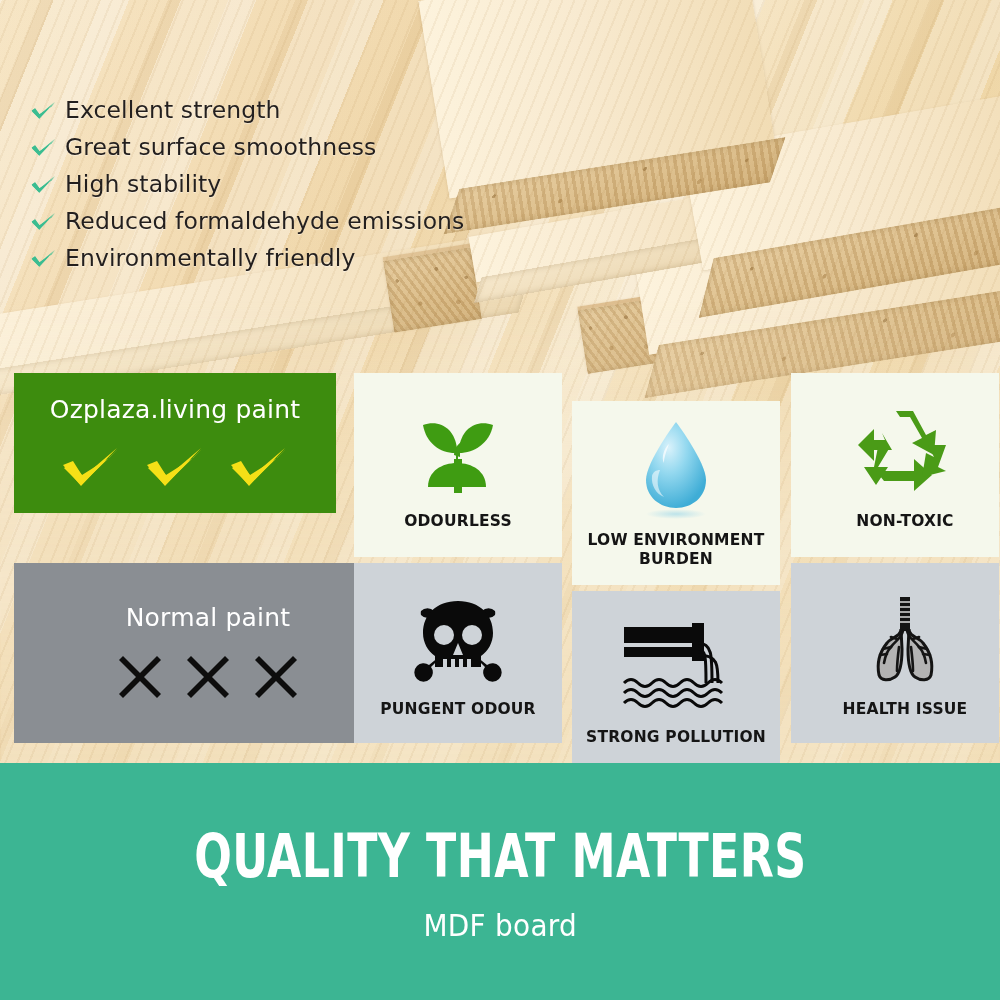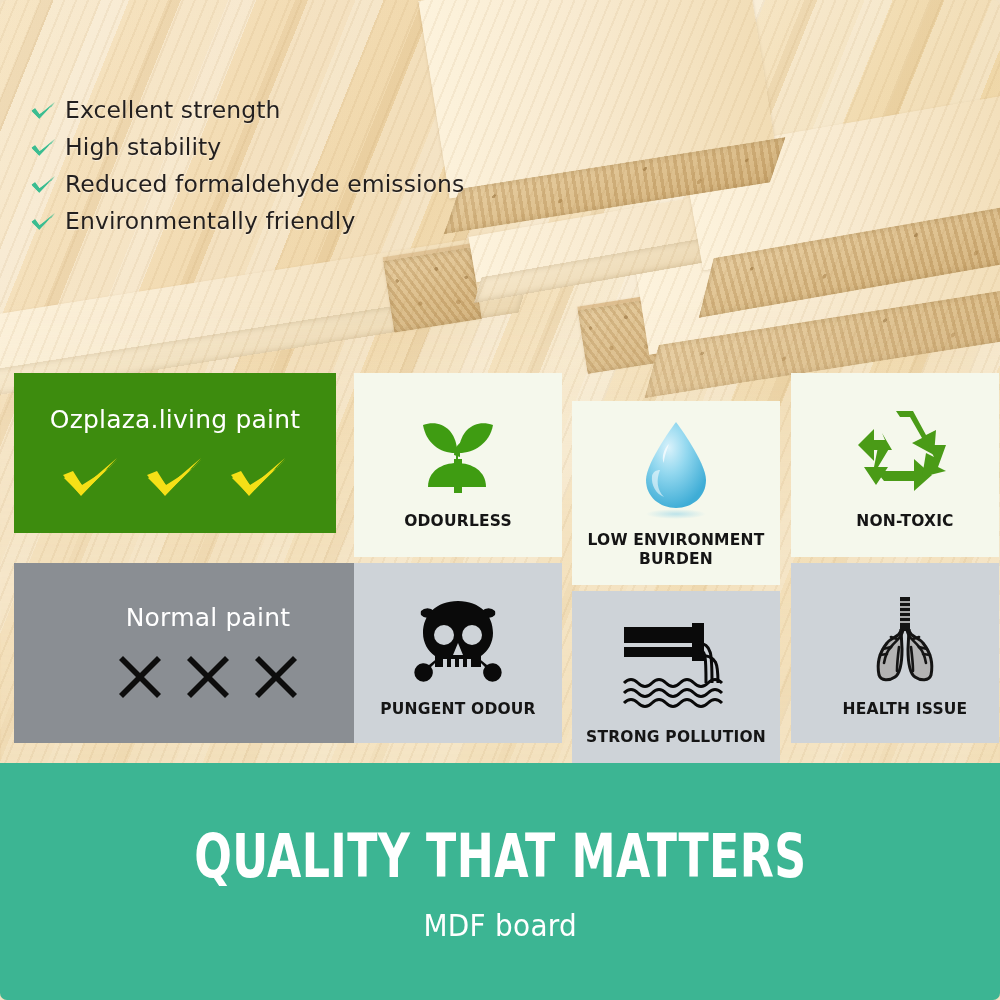--- a/index.html
+++ b/index.html
@@ -1,21 +1,21 @@
 <!DOCTYPE html>
 <html><head>
 <meta charset="utf-8">
 <style>
   html,body{margin:0;padding:0;}
   body{
     width:1000px;height:1000px;overflow:hidden;
     font-family:"DejaVu Sans", sans-serif;
     background:#f2e2c4;
   }
-  .stage{position:relative;width:1000px;height:1000px;overflow:hidden;border-radius:7px;}
+  .stage{position:relative;width:1000px;height:1000px;overflow:hidden;}
 
   
   .wood-bg{position:absolute;inset:0;overflow:hidden;
     background:
       linear-gradient(118deg,#f7e7c8 0%,#f3ddb6 18%,#efd6a8 34%,#f6e6c6 50%,#eed5a4 66%,#f4e1bd 82%,#ecd09c 100%);
   }
   
   .wood-bg:before{content:"";position:absolute;inset:-20%;
     background:repeating-linear-gradient(112deg,
       rgba(255,255,255,.32) 0px, rgba(255,255,255,.32) 26px,
@@ -87,21 +87,21 @@
     font-size:23.5px;line-height:1;color:#231f1e;letter-spacing:.1px;
     white-space:nowrap;text-shadow:0 1px 1px rgba(255,255,255,.45);}
 
   
   .grid{position:absolute;left:14px;top:373px;width:971px;height:370px;}
 
   .cmp{position:absolute;box-sizing:border-box;
     display:flex;flex-direction:column;align-items:center;justify-content:center;}
 
   
-  .panel-good{left:0;top:0;width:322px;height:160px;background:#3d8c0e;}
+  .panel-good{left:0;top:0;width:322px;height:140px;background:#3d8c0e;}
   .panel-bad {left:0;top:190px;width:388px;height:180px;background:#8a8e93;}
   .panel-title{font-size:25px;color:#ffffff;font-family:"DejaVu Sans", sans-serif;
     letter-spacing:.2px;margin-bottom:22px;}
   .marks{display:flex;gap:22px;align-items:center;justify-content:center;}
 
   
   .card{background:#f5f8ec;}
   .card.bad{background:#ced3d8;}
   .c1{left:340px;}
   .c2{left:558px;margin-top:28px;}
@@ -166,20 +166,29 @@
     <div class="bullet">
       <span class="ck">
         <svg width="27" height="22" viewBox="0 0 27 22">
             <path d="M2 11.5 L9.2 18.5 L25 2.2 L21.4 6.8 L9.4 14.2 L4.6 8.6 Z" fill="#3bbd91"></path>
             <path d="M1.6 10.4 L9.3 18.8 L24.8 2.0 L9.6 14.6 L5.2 8.2 Z" fill="#3bbd91"></path>
           </svg>
       </span>
       <span class="btxt">Excellent strength</span>
     </div>
 
+    <div class="bullet">
+      <span class="ck">
+        <svg width="27" height="22" viewBox="0 0 27 22">
+            <path d="M2 11.5 L9.2 18.5 L25 2.2 L21.4 6.8 L9.4 14.2 L4.6 8.6 Z" fill="#3bbd91"></path>
+            <path d="M1.6 10.4 L9.3 18.8 L24.8 2.0 L9.6 14.6 L5.2 8.2 Z" fill="#3bbd91"></path>
+          </svg>
+      </span>
+      <span class="btxt">Great surface smoothness</span>
+    </div>
 
     <div class="bullet">
       <span class="ck">
         <svg width="27" height="22" viewBox="0 0 27 22">
             <path d="M2 11.5 L9.2 18.5 L25 2.2 L21.4 6.8 L9.4 14.2 L4.6 8.6 Z" fill="#3bbd91"></path>
             <path d="M1.6 10.4 L9.3 18.8 L24.8 2.0 L9.6 14.6 L5.2 8.2 Z" fill="#3bbd91"></path>
           </svg>
       </span>
       <span class="btxt">High stability</span>
     </div>

